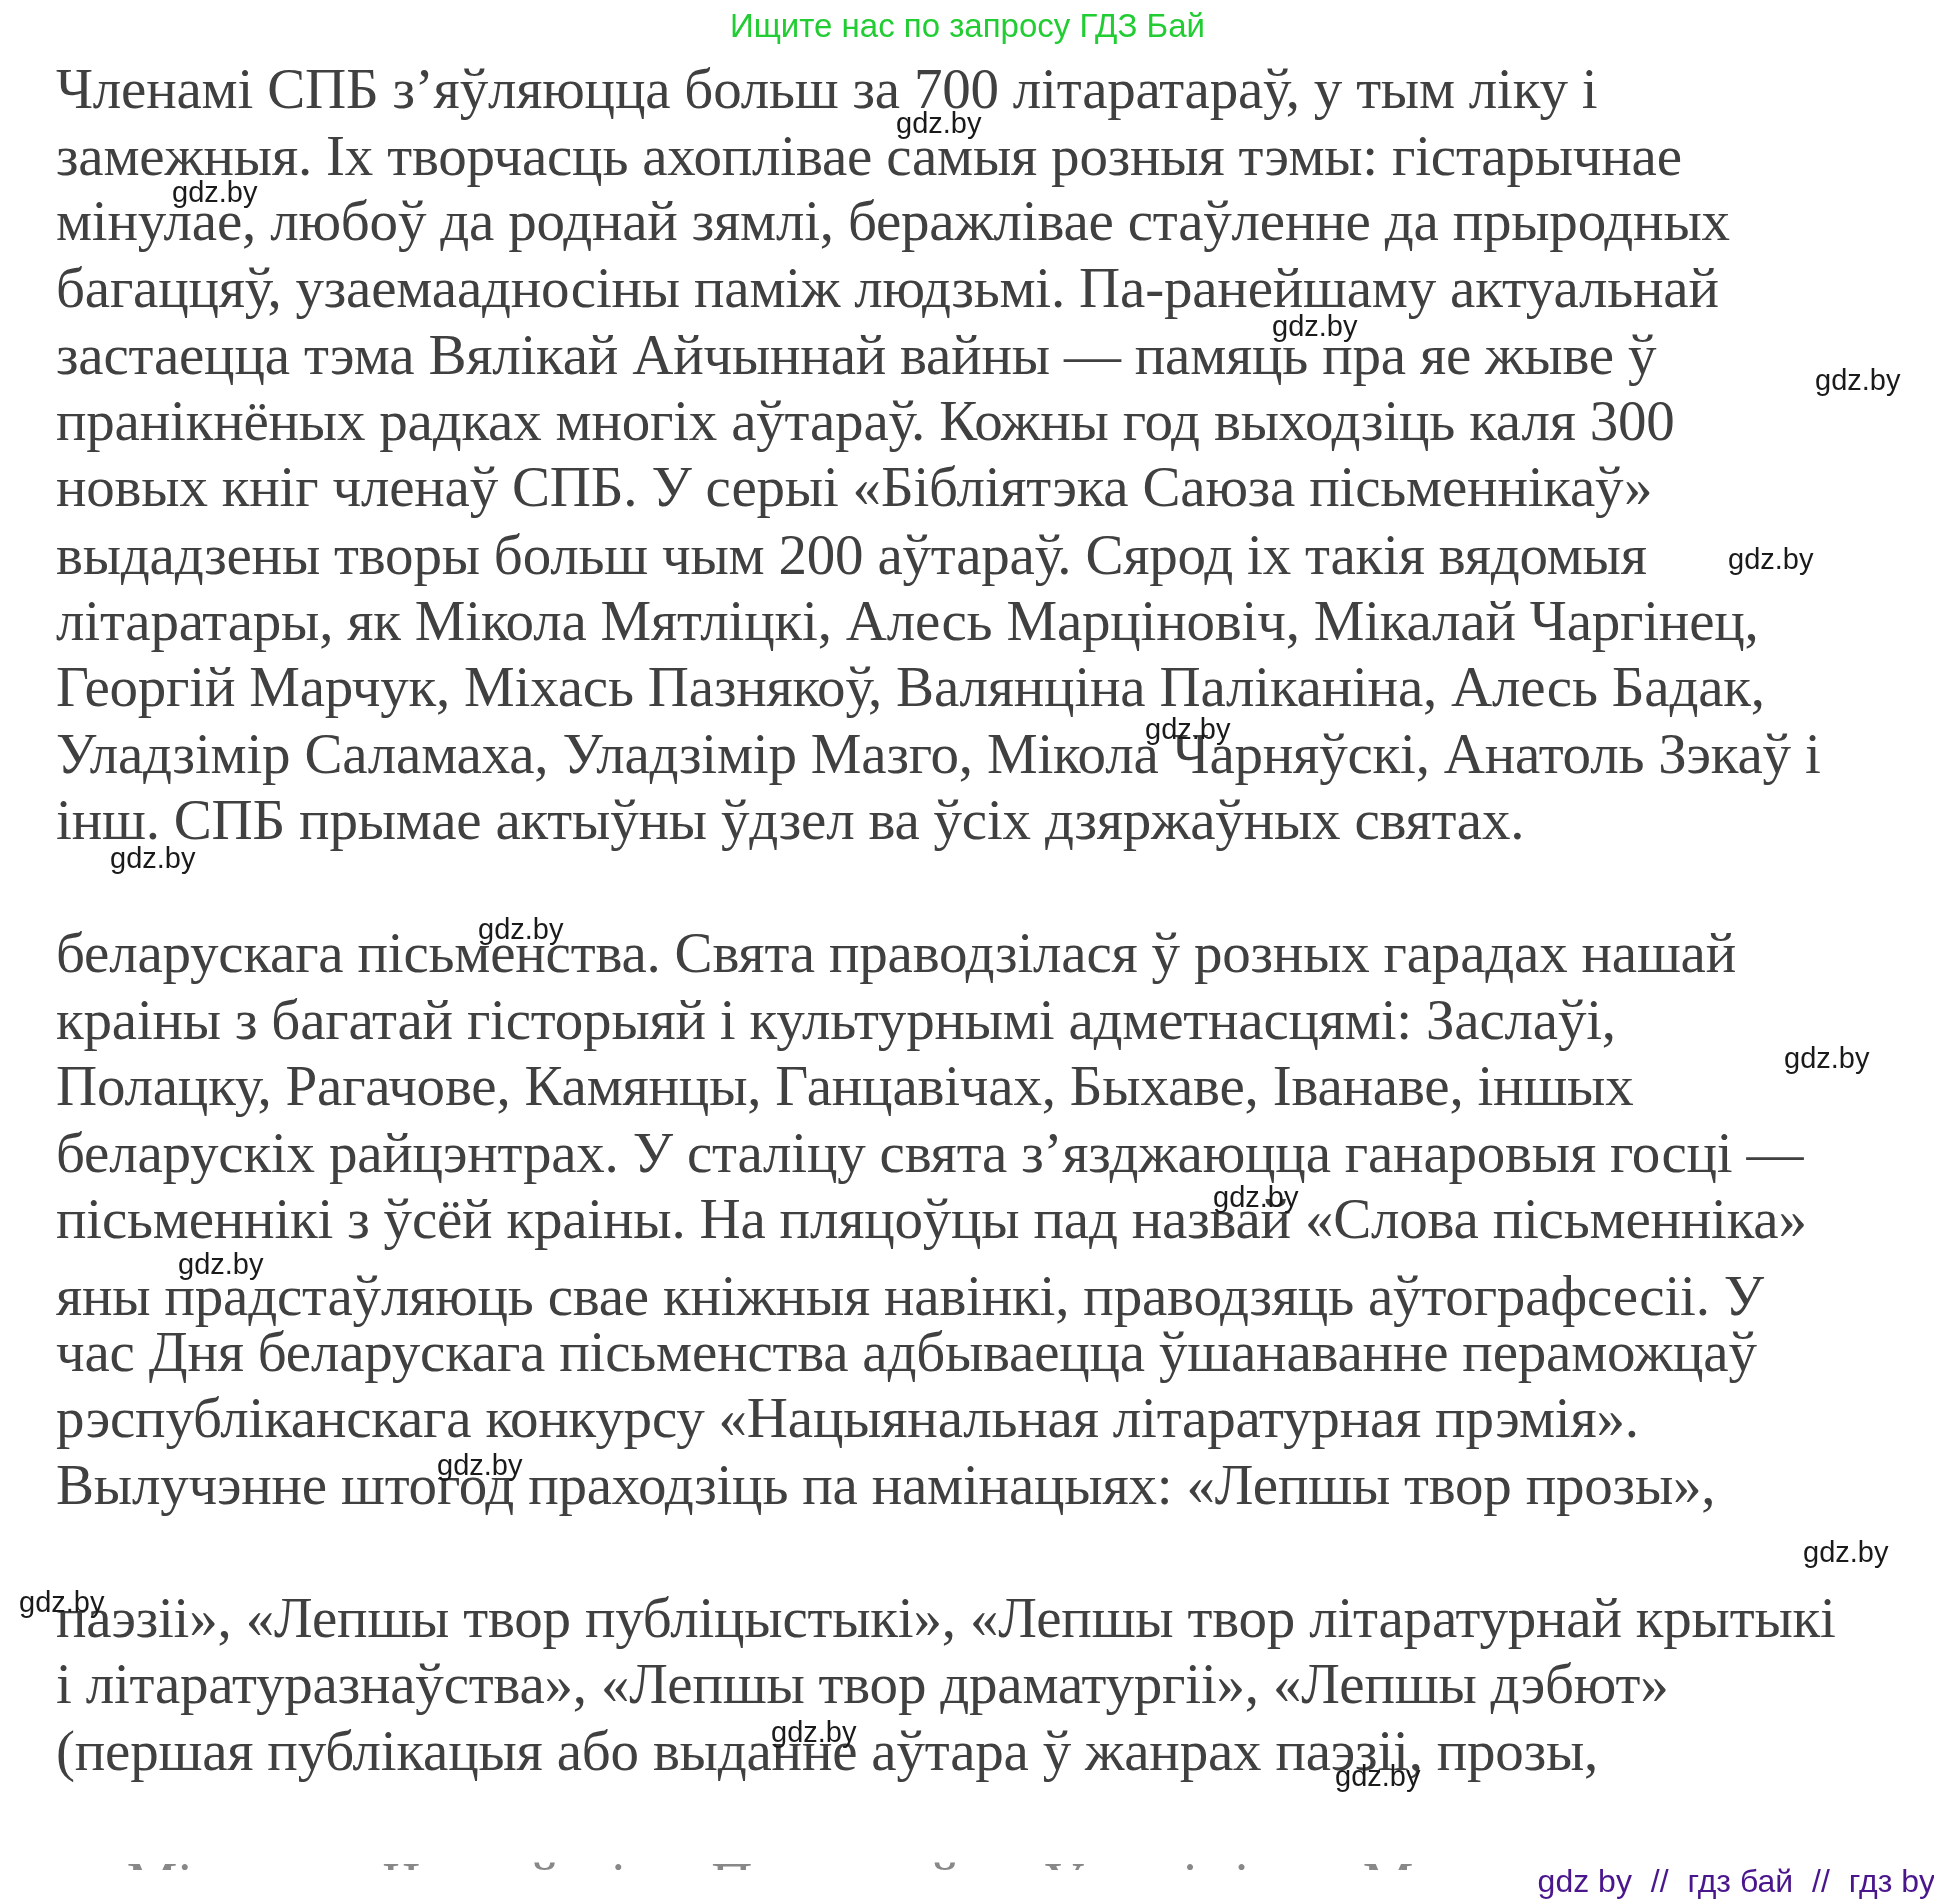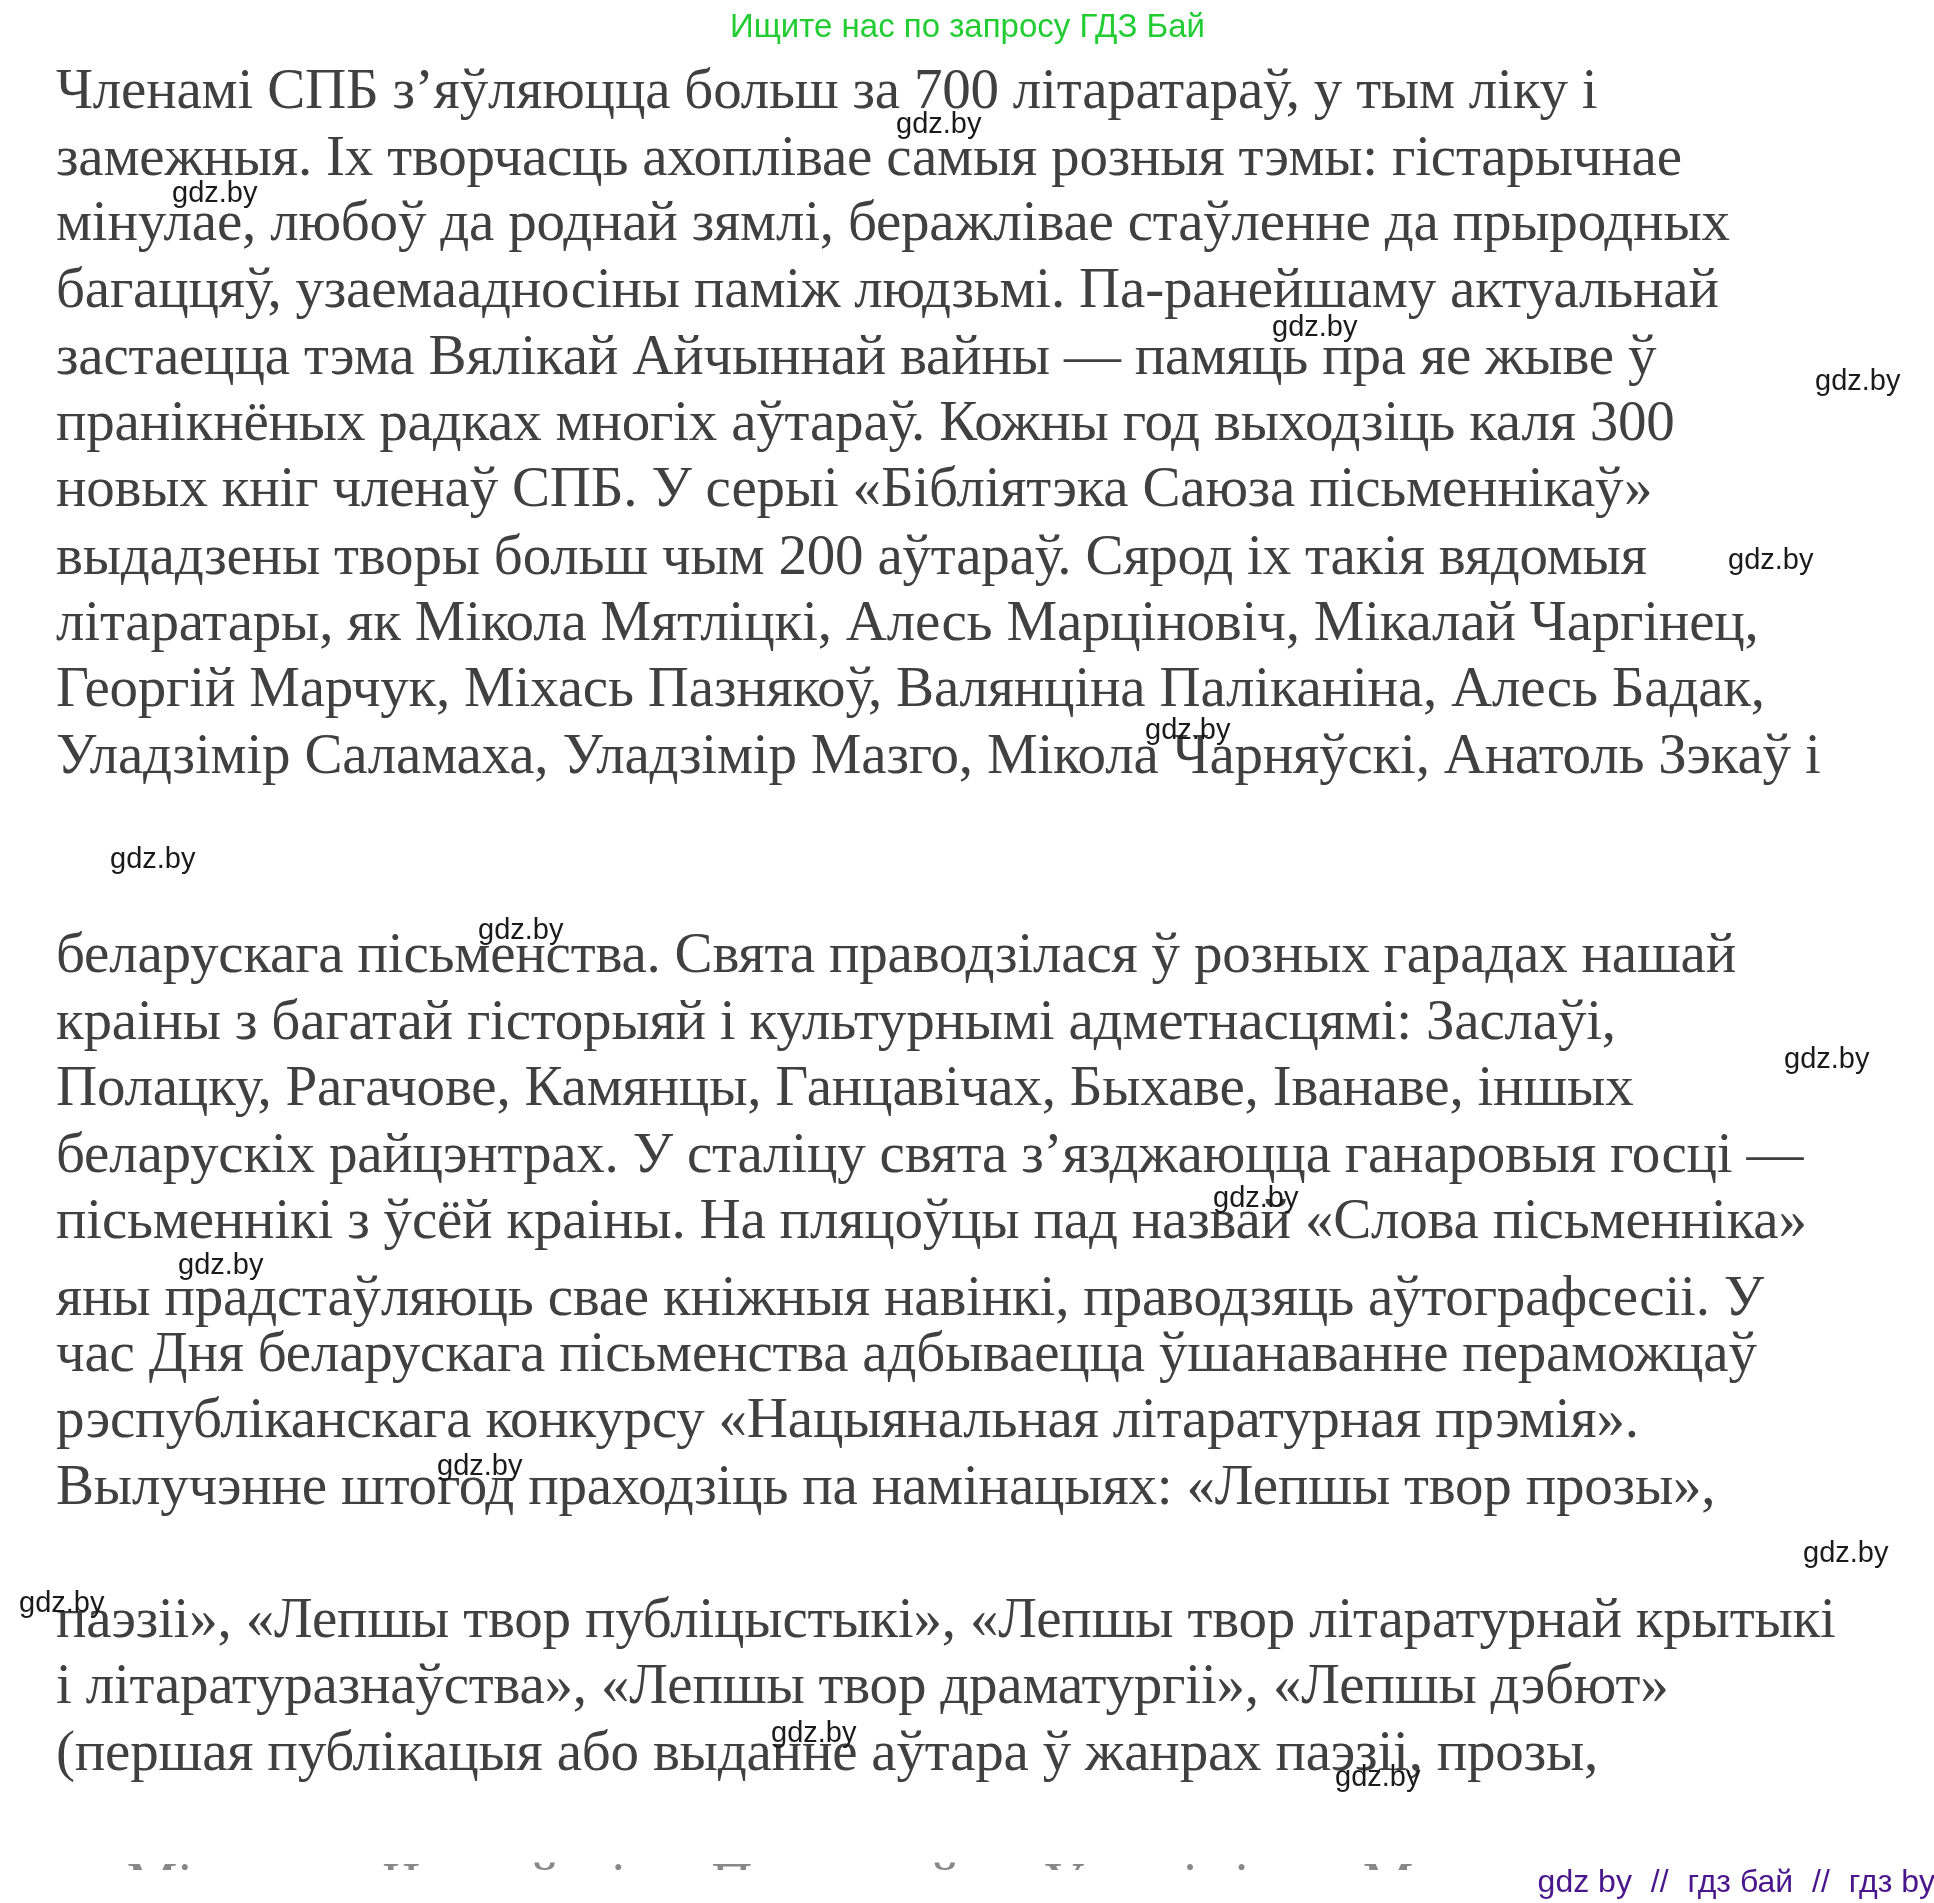--- a/index.html
+++ b/index.html
@@ -76,20 +76,21 @@
   <div class="line" style="top:127px">замежныя. Іх творчасць ахоплівае самыя розныя тэмы: гістарычнае</div>
   <div class="line" style="top:192px">мінулае, любоў да роднай зямлі, беражлівае стаўленне да прыродных</div>
   <div class="line" style="top:259px">багаццяў, узаемаадносіны паміж людзьмі. Па-ранейшаму актуальнай</div>
   <div class="line" style="top:326px">застаецца тэма Вялікай Айчыннай вайны — памяць пра яе жыве ў</div>
   <div class="line" style="top:392px">пранікнёных радках многіх аўтараў. Кожны год выходзіць каля 300</div>
   <div class="line" style="top:458px">новых кніг членаў СПБ. У серыі «Бібліятэка Саюза пісьменнікаў»</div>
   <div class="line" style="top:526px">выдадзены творы больш чым 200 аўтараў. Сярод іх такія вядомыя</div>
   <div class="line" style="top:592px">літаратары, як Мікола Мятліцкі, Алесь Марціновіч, Мікалай Чаргінец,</div>
   <div class="line" style="top:658px">Георгій Марчук, Міхась Пазнякоў, Валянціна Паліканіна, Алесь Бадак,</div>
   <div class="line" style="top:725px">Уладзімір Саламаха, Уладзімір Мазго, Мікола Чарняўскі, Анатоль Зэкаў і</div>
+  <div class="line" style="top:791px">інш. СПБ прымае актыўны ўдзел ва ўсіх дзяржаўных святах.</div>
   <div class="line" style="top:924px">беларускага пісьменства. Свята праводзілася ў розных гарадах нашай</div>
   <div class="line" style="top:991px">краіны з багатай гісторыяй і культурнымі адметнасцямі: Заслаўі,</div>
   <div class="line" style="top:1057px">Полацку, Рагачове, Камянцы, Ганцавічах, Быхаве, Іванаве, іншых</div>
   <div class="line" style="top:1124px">беларускіх райцэнтрах. У сталіцу свята з’язджаюцца ганаровыя госці —</div>
   <div class="line" style="top:1190px">пісьменнікі з ўсёй краіны. На пляцоўцы пад назвай «Слова пісьменніка»</div>
   <div class="line" style="top:1267px">яны прадстаўляюць свае кніжныя навінкі, праводзяць аўтографсесіі. У</div>
   <div class="line" style="top:1323px">час Дня беларускага пісьменства адбываецца ўшанаванне пераможцаў</div>
   <div class="line" style="top:1389px">рэспубліканскага конкурсу «Нацыянальная літаратурная прэмія».</div>
   <div class="line" style="top:1456px">Вылучэнне штогод праходзіць па намінацыях: «Лепшы твор прозы»,</div>
   <div class="line" style="top:1589px">паэзіі», «Лепшы твор публіцыстыкі», «Лепшы твор літаратурнай крытыкі</div>

